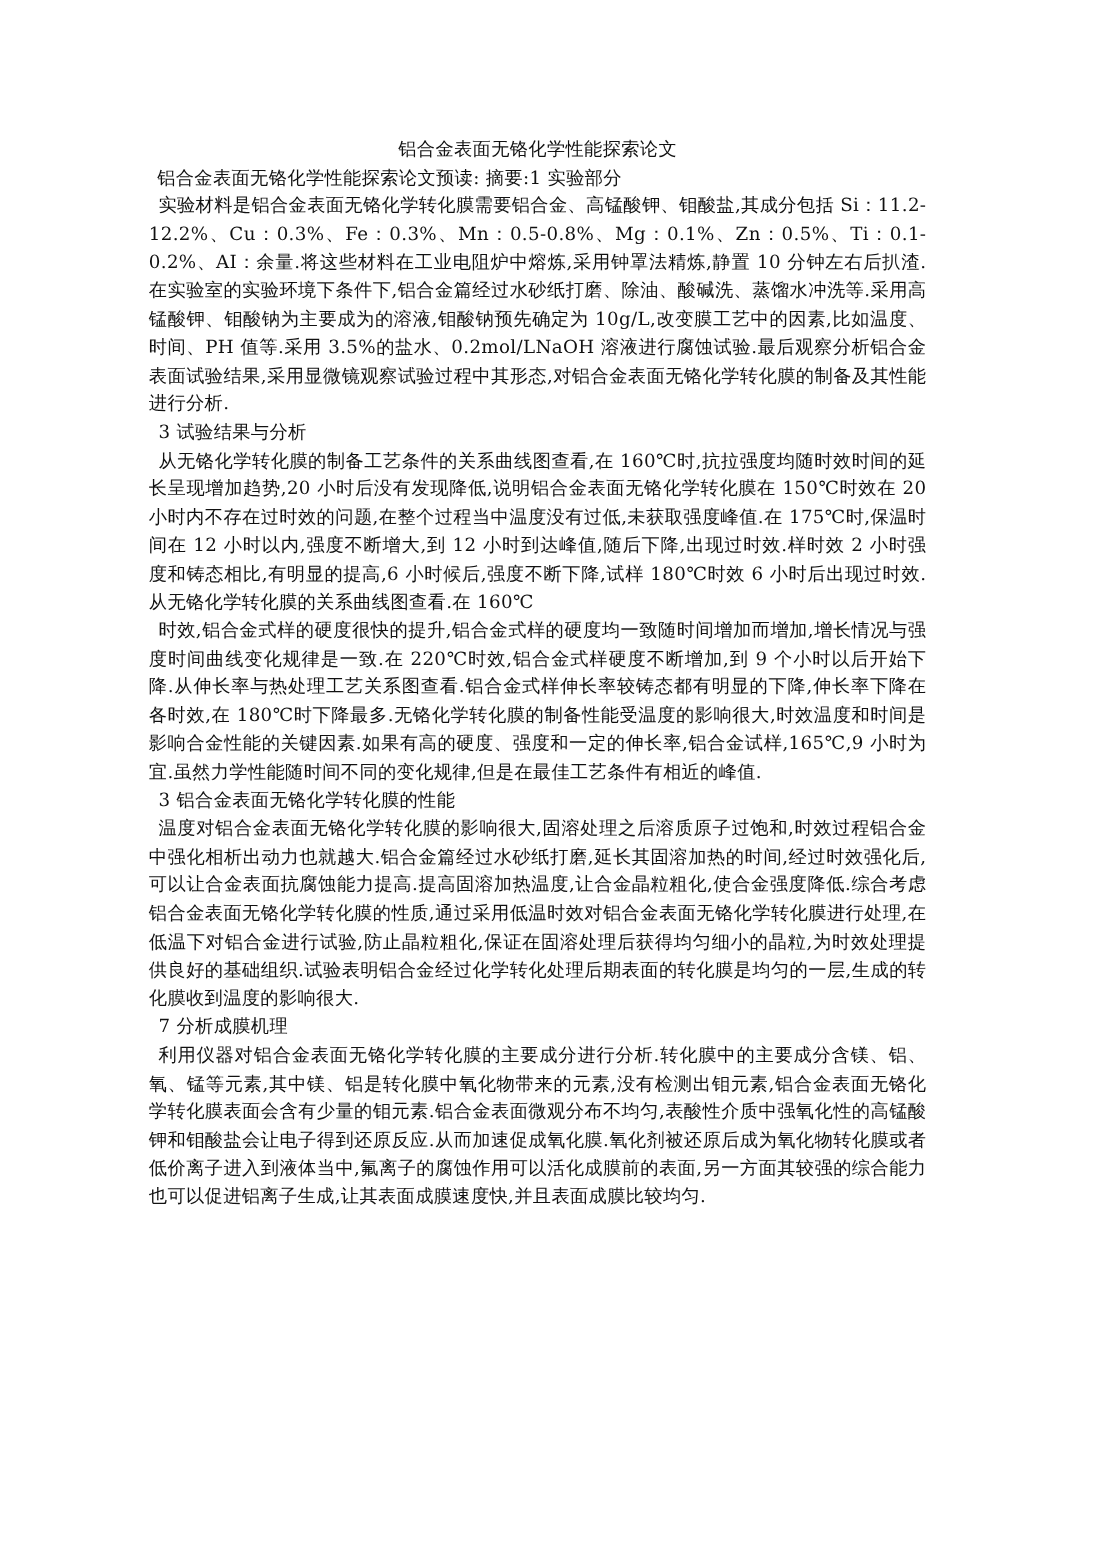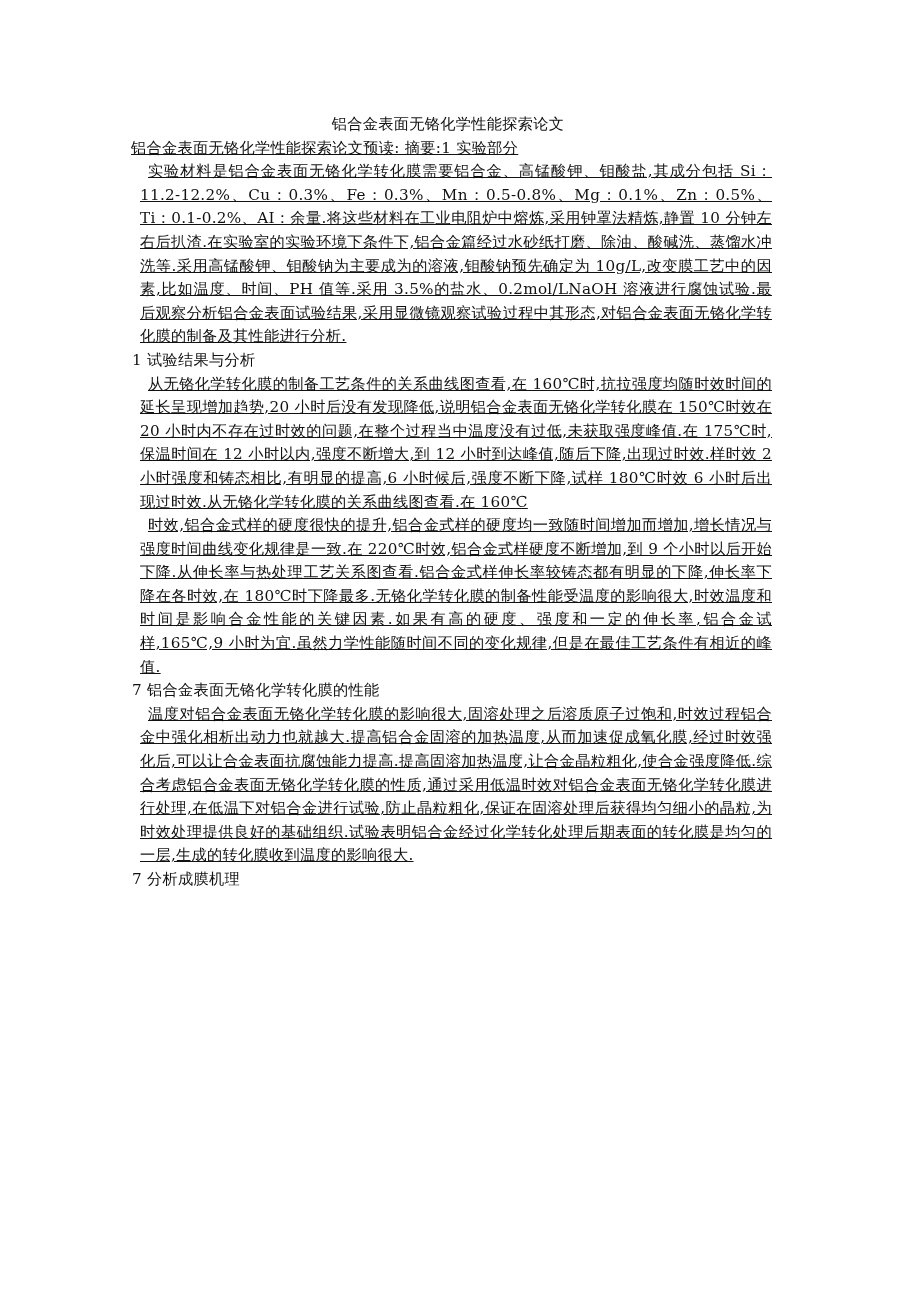--- a/index.html
+++ b/index.html
@@ -6,43 +6,44 @@
   body { width:920px; height:1302px; position:relative; overflow:hidden; }
   .page {
     position:absolute; left:124px; top:113px; width:648px;
     font-family: "DejaVu Serif", "Liberation Serif", serif;
     color:#111111; font-size:15.2px; line-height:23.6px;
     text-align:justify; text-justify:inter-character;
     letter-spacing:0.3px;
   }
   .title { text-align:center; margin:0; font-weight:normal; font-size:15.2px; line-height:23.6px; }
   .abstract-lead { margin:0; text-indent:7px; }
-  p { margin:0;text-decoration:underline; }
-  .para { text-indent:8px;margin-left:16px; }
+  p { margin:0; }
+  .para { text-indent:8px; }
   .heading { text-indent:8px; margin:0; font-weight:normal; font-size:15.2px; line-height:23.6px; }
 </style>
 </head>
 <body>
 
 <div class="page">
   <h1 class="title">铝合金表面无铬化学性能探索论文</h1>
   <p class="abstract-lead">铝合金表面无铬化学性能探索论文预读: 摘要:1 实验部分</p>
 
   <section>
     <p class="para">实验材料是铝合金表面无铬化学转化膜需要铝合金、高锰酸钾、钼酸盐,其成分包括 Si：11.2-12.2%、Cu：0.3%、Fe：0.3%、Mn：0.5-0.8%、Mg：0.1%、Zn：0.5%、Ti：0.1-0.2%、AI：余量.将这些材料在工业电阻炉中熔炼,采用钟罩法精炼,静置 10 分钟左右后扒渣.在实验室的实验环境下条件下,铝合金篇经过水砂纸打磨、除油、酸碱洗、蒸馏水冲洗等.采用高锰酸钾、钼酸钠为主要成为的溶液,钼酸钠预先确定为 10g/L,改变膜工艺中的因素,比如温度、时间、PH 值等.采用 3.5%的盐水、0.2mol/LNaOH 溶液进行腐蚀试验.最后观察分析铝合金表面试验结果,采用显微镜观察试验过程中其形态,对铝合金表面无铬化学转化膜的制备及其性能进行分析.</p>
   </section>
 
   <section>
-    <h2 class="heading">1 试验结果与分析</h2>
+    <h2 class="heading">3 试验结果与分析</h2>
     <p class="para">从无铬化学转化膜的制备工艺条件的关系曲线图查看,在 160℃时,抗拉强度均随时效时间的延长呈现增加趋势,20 小时后没有发现降低,说明铝合金表面无铬化学转化膜在 150℃时效在 20 小时内不存在过时效的问题,在整个过程当中温度没有过低,未获取强度峰值.在 175℃时,保温时间在 12 小时以内,强度不断增大,到 12 小时到达峰值,随后下降,出现过时效.样时效 2 小时强度和铸态相比,有明显的提高,6 小时候后,强度不断下降,试样 180℃时效 6 小时后出现过时效.从无铬化学转化膜的关系曲线图查看.在 160℃</p>
     <p class="para">时效,铝合金式样的硬度很快的提升,铝合金式样的硬度均一致随时间增加而增加,增长情况与强度时间曲线变化规律是一致.在 220℃时效,铝合金式样硬度不断增加,到 9 个小时以后开始下降.从伸长率与热处理工艺关系图查看.铝合金式样伸长率较铸态都有明显的下降,伸长率下降在各时效,在 180℃时下降最多.无铬化学转化膜的制备性能受温度的影响很大,时效温度和时间是影响合金性能的关键因素.如果有高的硬度、强度和一定的伸长率,铝合金试样,165℃,9 小时为宜.虽然力学性能随时间不同的变化规律,但是在最佳工艺条件有相近的峰值.</p>
   </section>
 
   <section>
-    <h2 class="heading">7 铝合金表面无铬化学转化膜的性能</h2>
-    <p class="para">温度对铝合金表面无铬化学转化膜的影响很大,固溶处理之后溶质原子过饱和,时效过程铝合金中强化相析出动力也就越大.提高铝合金固溶的加热温度,从而加速促成氧化膜,经过时效强化后,可以让合金表面抗腐蚀能力提高.提高固溶加热温度,让合金晶粒粗化,使合金强度降低.综合考虑铝合金表面无铬化学转化膜的性质,通过采用低温时效对铝合金表面无铬化学转化膜进行处理,在低温下对铝合金进行试验,防止晶粒粗化,保证在固溶处理后获得均匀细小的晶粒,为时效处理提供良好的基础组织.试验表明铝合金经过化学转化处理后期表面的转化膜是均匀的一层,生成的转化膜收到温度的影响很大.</p>
+    <h2 class="heading">3 铝合金表面无铬化学转化膜的性能</h2>
+    <p class="para">温度对铝合金表面无铬化学转化膜的影响很大,固溶处理之后溶质原子过饱和,时效过程铝合金中强化相析出动力也就越大.铝合金篇经过水砂纸打磨,延长其固溶加热的时间,经过时效强化后,可以让合金表面抗腐蚀能力提高.提高固溶加热温度,让合金晶粒粗化,使合金强度降低.综合考虑铝合金表面无铬化学转化膜的性质,通过采用低温时效对铝合金表面无铬化学转化膜进行处理,在低温下对铝合金进行试验,防止晶粒粗化,保证在固溶处理后获得均匀细小的晶粒,为时效处理提供良好的基础组织.试验表明铝合金经过化学转化处理后期表面的转化膜是均匀的一层,生成的转化膜收到温度的影响很大.</p>
   </section>
 
   <section>
     <h2 class="heading">7 分析成膜机理</h2>
+    <p class="para">利用仪器对铝合金表面无铬化学转化膜的主要成分进行分析.转化膜中的主要成分含镁、铝、氧、锰等元素,其中镁、铝是转化膜中氧化物带来的元素,没有检测出钼元素,铝合金表面无铬化学转化膜表面会含有少量的钼元素.铝合金表面微观分布不均匀,表酸性介质中强氧化性的高锰酸钾和钼酸盐会让电子得到还原反应.从而加速促成氧化膜.氧化剂被还原后成为氧化物转化膜或者低价离子进入到液体当中,氟离子的腐蚀作用可以活化成膜前的表面,另一方面其较强的综合能力也可以促进铝离子生成,让其表面成膜速度快,并且表面成膜比较均匀.</p>
   </section>
 
 </div>
 
 </body></html>

